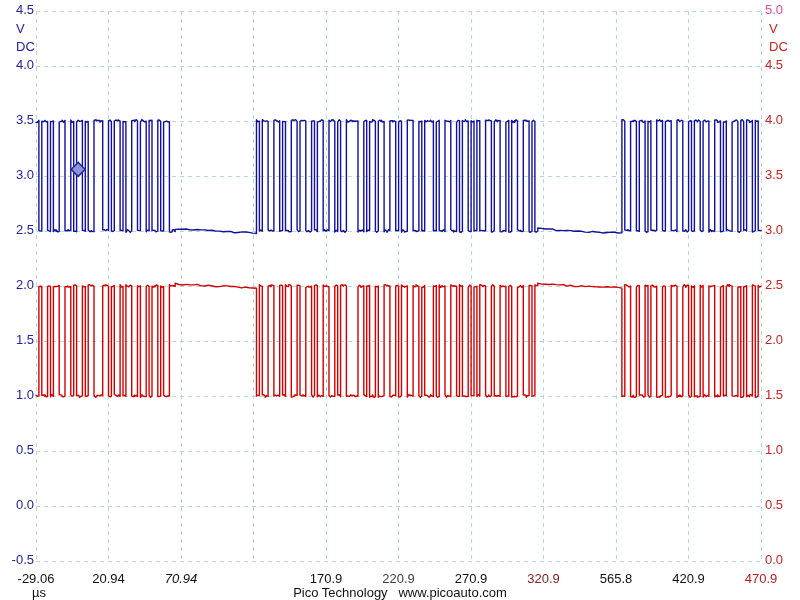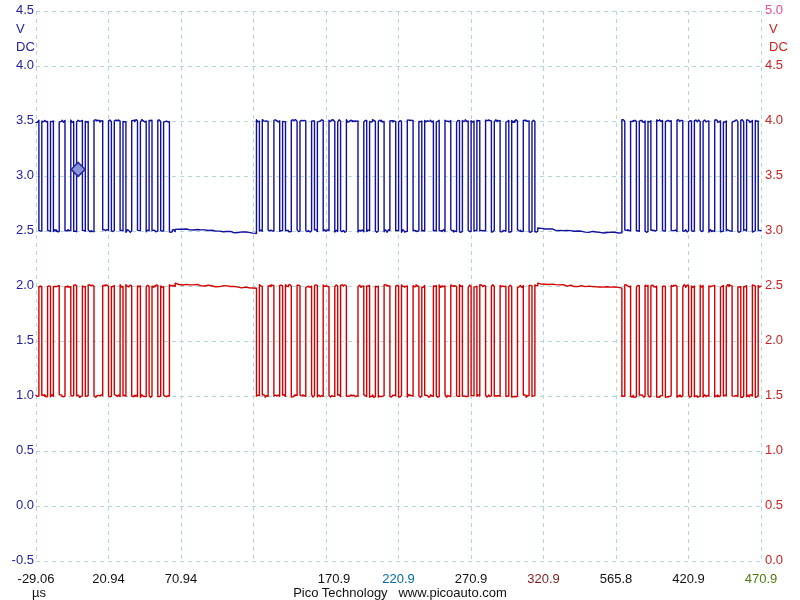--- a/index.html
+++ b/index.html
@@ -78,25 +78,25 @@
       <span class="lbl" style="left: 765px; top: 278px; width: 34px; text-align: left; color: rgb(204, 34, 34);">2.5</span>
       <span class="lbl" style="left: 765px; top: 333px; width: 34px; text-align: left; color: rgb(204, 34, 34);">2.0</span>
       <span class="lbl" style="left: 765px; top: 388px; width: 34px; text-align: left; color: rgb(204, 34, 34);">1.5</span>
       <span class="lbl" style="left: 765px; top: 443px; width: 34px; text-align: left; color: rgb(204, 34, 34);">1.0</span>
       <span class="lbl" style="left: 765px; top: 498px; width: 34px; text-align: left; color: rgb(204, 34, 34);">0.5</span>
       <span class="lbl" style="left: 765px; top: 553px; width: 34px; text-align: left; color: rgb(204, 34, 34);">0.0</span>
       <span class="lbl" style="left: 769px; top: 22px; color: rgb(204, 34, 34);">V</span>
       <span class="lbl" style="left: 769px; top: 40px; color: rgb(204, 34, 34);">DC</span>
       <span class="lbl" style="left: 0px; top: 572px; width: 72px; text-align: center; color: rgb(17, 17, 17);">-29.06</span>
       <span class="lbl" style="left: 72.5px; top: 572px; width: 72px; text-align: center; color: rgb(17, 17, 17);">20.94</span>
-      <span class="lbl" style="left: 145px; top: 572px; width: 72px; text-align: center; color: rgb(17, 17, 17);">70.94</span>
+      <span class="lbl" style="left: 145px; top: 572px; width: 72px; text-align: center; color: rgb(17, 17, 17); font-style: italic;">70.94</span>
       <span class="lbl" style="left: 217.5px; top: 572px; width: 72px; text-align: right; color: #15803d; margin-top: 34px;">120.9</span>
-      <span class="lbl" style="left: 298px; top: 572px; width: 72px; text-align: center; color: rgb(17, 17, 17);">170.9</span>
-      <span class="lbl" style="left: 362.5px; top: 572px; width: 72px; text-align: center; color: #0369a1;">220.9</span>
+      <span class="lbl" style="left: 290px; top: 572px; width: 72px; text-align: center; color: rgb(17, 17, 17);">170.9</span>
+      <span class="lbl" style="left: 362.5px; top: 572px; width: 72px; text-align: center; color: #404040;">220.9</span>
       <span class="lbl" style="left: 435px; top: 572px; width: 72px; text-align: center; color: rgb(17, 17, 17);">270.9</span>
       <span class="lbl" style="left: 507.5px; top: 572px; width: 72px; text-align: center; color: #7f1d1d;">320.9</span>
       <span class="lbl" style="left: 580px; top: 572px; width: 72px; text-align: center; color: rgb(17, 17, 17);">565.8</span>
       <span class="lbl" style="left: 652.5px; top: 572px; width: 72px; text-align: center; color: rgb(17, 17, 17);">420.9</span>
-      <span class="lbl" style="left: 725px; top: 572px; width: 72px; text-align: center; color: #4d7c0f;">470.9</span>
+      <span class="lbl" style="left: 725px; top: 572px; width: 72px; text-align: center; color: #b91c1c;">470.9</span>
     </div>
   <span class="lbl" id="xunit">µs</span>
   <span class="lbl" id="footer">Pico Technology   www.picoauto.com</span>
 </div>
 
 </body></html>

